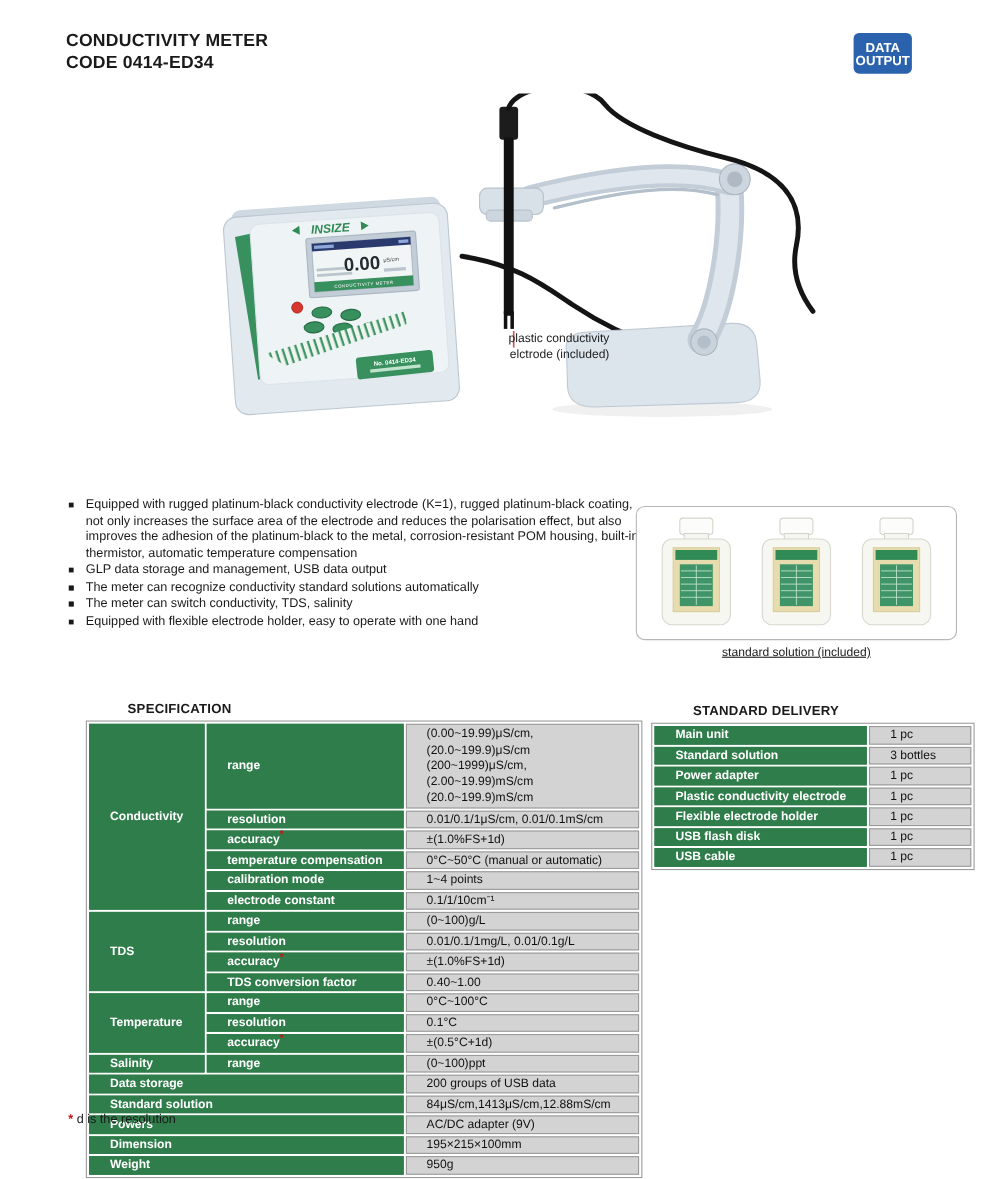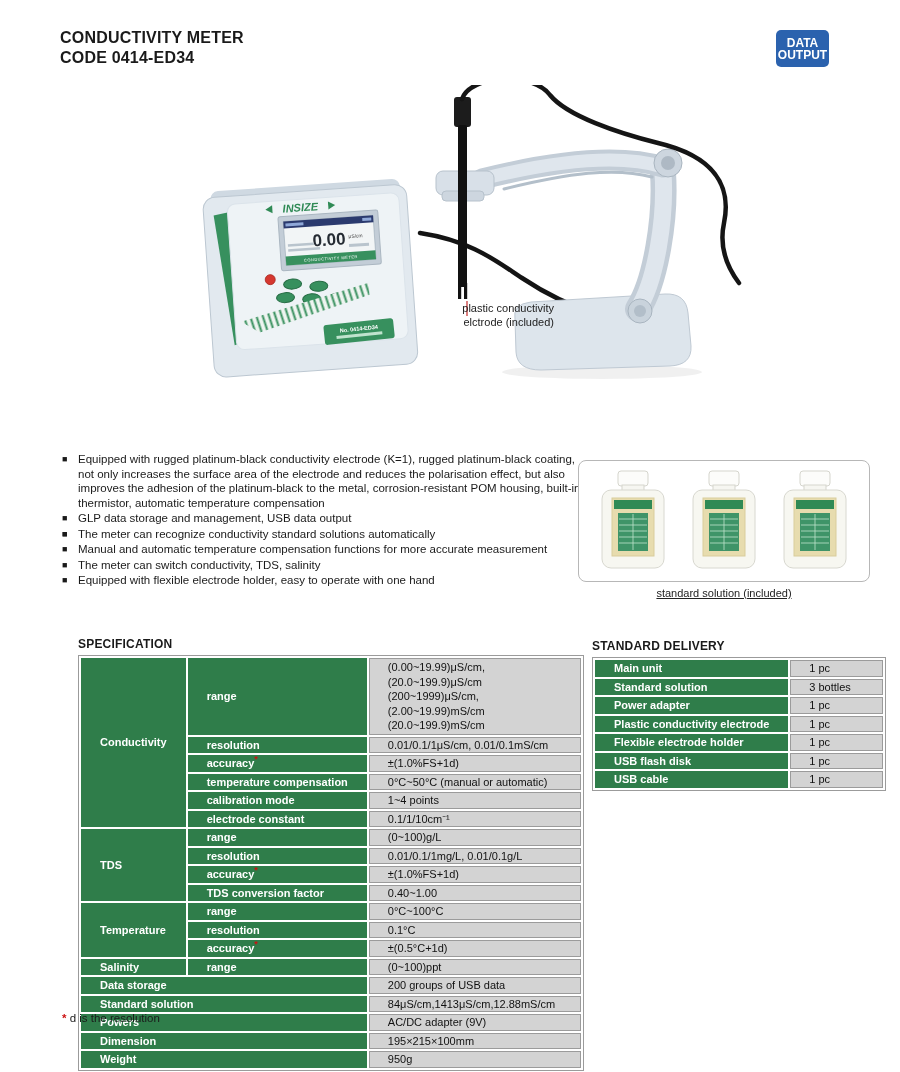--- a/index.html
+++ b/index.html
@@ -15,21 +15,21 @@
 
   .annotation { position:absolute; left:392px; top:302px; width:162px; text-align:right; font-size:11px; line-height:13.5px; color:#222; }
 
   .features { position:absolute; left:60px; top:452px; width:524px; list-style:none; }
   .features li { position:relative; padding-left:18px; font-size:11.5px; line-height:14.5px; margin-bottom:1px; }
   .features .blt { position:absolute; left:2px; top:0px; font-size:9px; }
 
   .bottles-box { position:absolute; left:578px; top:460px; width:292px; height:122px; border:1px solid #b7b7b7; border-radius:8px; background:#fff; }
   .bottles-caption { position:absolute; left:578px; top:587px; width:292px; text-align:center; font-size:11px; color:#222;text-decoration:underline; }
 
-  .section-heading { font-size:12px; font-weight:bold; letter-spacing:0.2px; margin-bottom:4px; }
+  .section-heading { font-size:12px; font-weight:bold; letter-spacing:0.2px; margin-bottom:4px;margin-left:38px; }
 
   .spec-section { position:absolute; left:78px; top:637px; }
   .delivery-section { position:absolute; left:592px; top:639px; }
 
   table { border-collapse:separate; border-spacing:2px; background:#fff; border:1px solid #9b9b9b; }
   td { font-size:11px; line-height:12.5px; height:12.5px; padding:1px 18px; vertical-align:middle; white-space:nowrap; }
   td.g { background:#2f7d4a; color:#fff; font-weight:bold; border:1px solid #2f7d4a; }
   td.v { background:#d3d3d3; color:#111; border:1px solid #9b9b9b; }
   td.preline { white-space:pre-line; line-height:14.5px; }
   .ast { color:#cc1111; font-size:9px; vertical-align:super; line-height:0; }
@@ -138,21 +138,21 @@
 <div class="annotation">
   <div>plastic conductivity</div>
   <div>elctrode (included)</div>
 </div>
 
 <ul class="features">
   <li><span class="blt">■</span><span>Equipped with rugged platinum-black conductivity electrode (K=1), rugged platinum-black coating, not only increases the surface area of the electrode and reduces the polarisation effect, but also improves the adhesion of the platinum-black to the metal, corrosion-resistant POM housing, built-in thermistor, automatic temperature compensation</span></li>
   <li><span class="blt">■</span><span>GLP data storage and management, USB data output</span></li>
   <li><span class="blt">■</span></li>
   <li><span class="blt">■</span><span>The meter can recognize conductivity standard solutions automatically</span></li>
-  <li><span class="blt">■</span><span>Manual and automatic temperature compensation functions for more accurate measurement</span></li>
+  <li><span class="blt">■</span></li>
   <li><span class="blt">■</span><span>The meter can switch conductivity, TDS, salinity</span></li>
   <li><span class="blt">■</span><span>Equipped with flexible electrode holder, easy to operate with one hand</span></li>
 </ul>
 
 <div class="bottles-box">
   <svg width="290" height="120" viewBox="0 0 290 120">
     <g transform="translate(22,10)">
       <rect x="17" y="0" width="30" height="15" rx="3" fill="#fcfcfa" stroke="#d5d5cd"></rect>
       <rect x="21" y="14" width="22" height="6" fill="#f6f6f1" stroke="#d5d5cd"></rect>
       <rect x="1" y="19" width="62" height="78" rx="9" fill="#f7f7f1" stroke="#d8d8d0"></rect>

